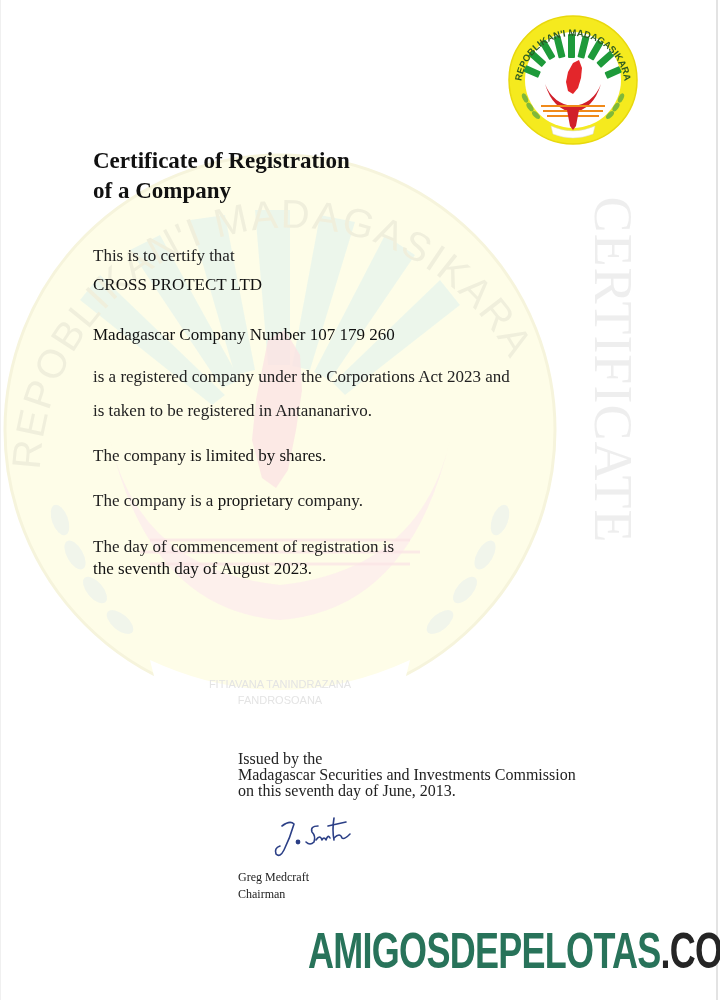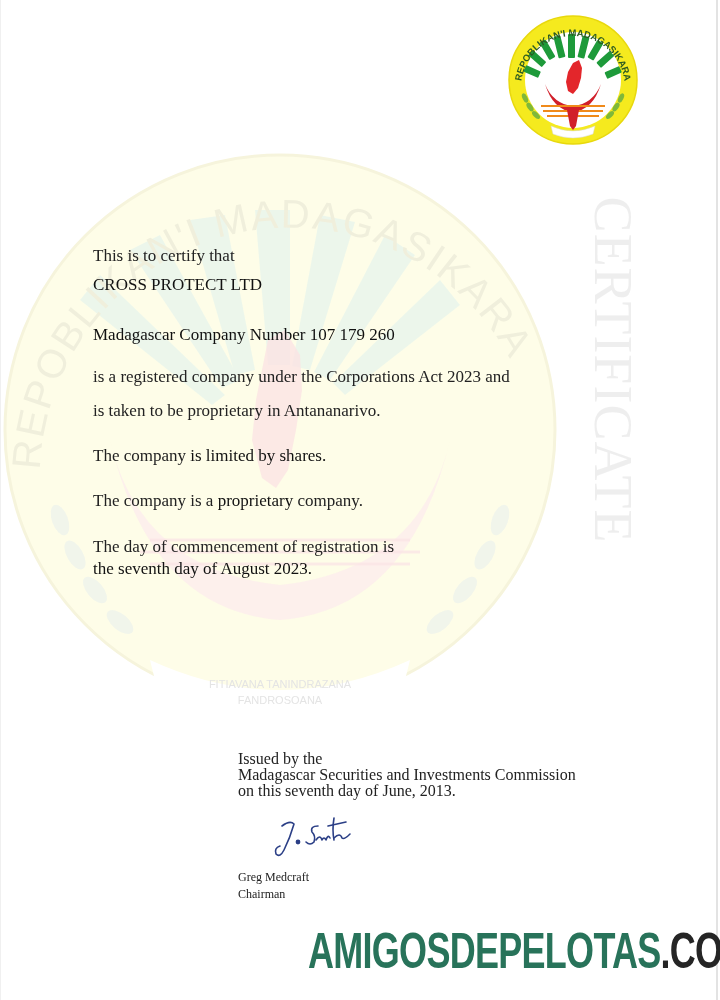--- a/index.html
+++ b/index.html
@@ -227,32 +227,36 @@
       <ellipse cx="109" cy="93" rx="2.5" ry="5" transform="rotate(35 109 93)"></ellipse>
       <ellipse cx="103" cy="101" rx="2.5" ry="5" transform="rotate(45 103 101)"></ellipse>
     </g>
 
     <path d="M 44 112 Q 66 122 88 112 L 86 120 Q 66 128 46 120 Z" fill="#ffffff" stroke="#d8d8d8" stroke-width="0.5"></path>
     <text font-family="Liberation Sans, sans-serif" font-size="9.5" font-weight="bold" fill="#2b5a22">
       <textPath href="#em-arc" startOffset="50%" text-anchor="middle">REPOBLIKAN'I MADAGASIKARA</textPath>
     </text>
   </svg>
 
+  <h1 class="title">
+    <div>Certificate of Registration</div>
+    <div>of a Company</div>
+  </h1>
 
   <p class="p" style="top:245px">This is to certify that</p>
 
   <p class="p b" style="top:274px">CROSS PROTECT LTD</p>
 
   <p class="p b" style="top:324px">
     <span>Madagascar Company Number</span>
     <span>107 179 260</span>
   </p>
 
   <p class="p" style="top:366px">is a registered company under the Corporations Act 2023 and</p>
-  <p class="p" style="top:400px">is taken to be proprietary in Antananarivo.</p>
+  <p class="p" style="top:400px">is taken to be registered in Antananarivo.</p>
 
   <p class="p" style="top:445px"><span style="white-space:pre">The company </span><span class="b">is limited by shares.</span></p>
 
   <p class="p" style="top:536px">The day of commencement of registration is</p>
 
   <p class="p" style="top:490px"><span style="white-space:pre">The company is a </span><span class="b">proprietary</span><span style="white-space:pre"> company.</span></p>
   <p class="p b" style="top:558px">the seventh day of August 2023.</p>
 
   <div class="issued">
     <div>Issued by the</div>

